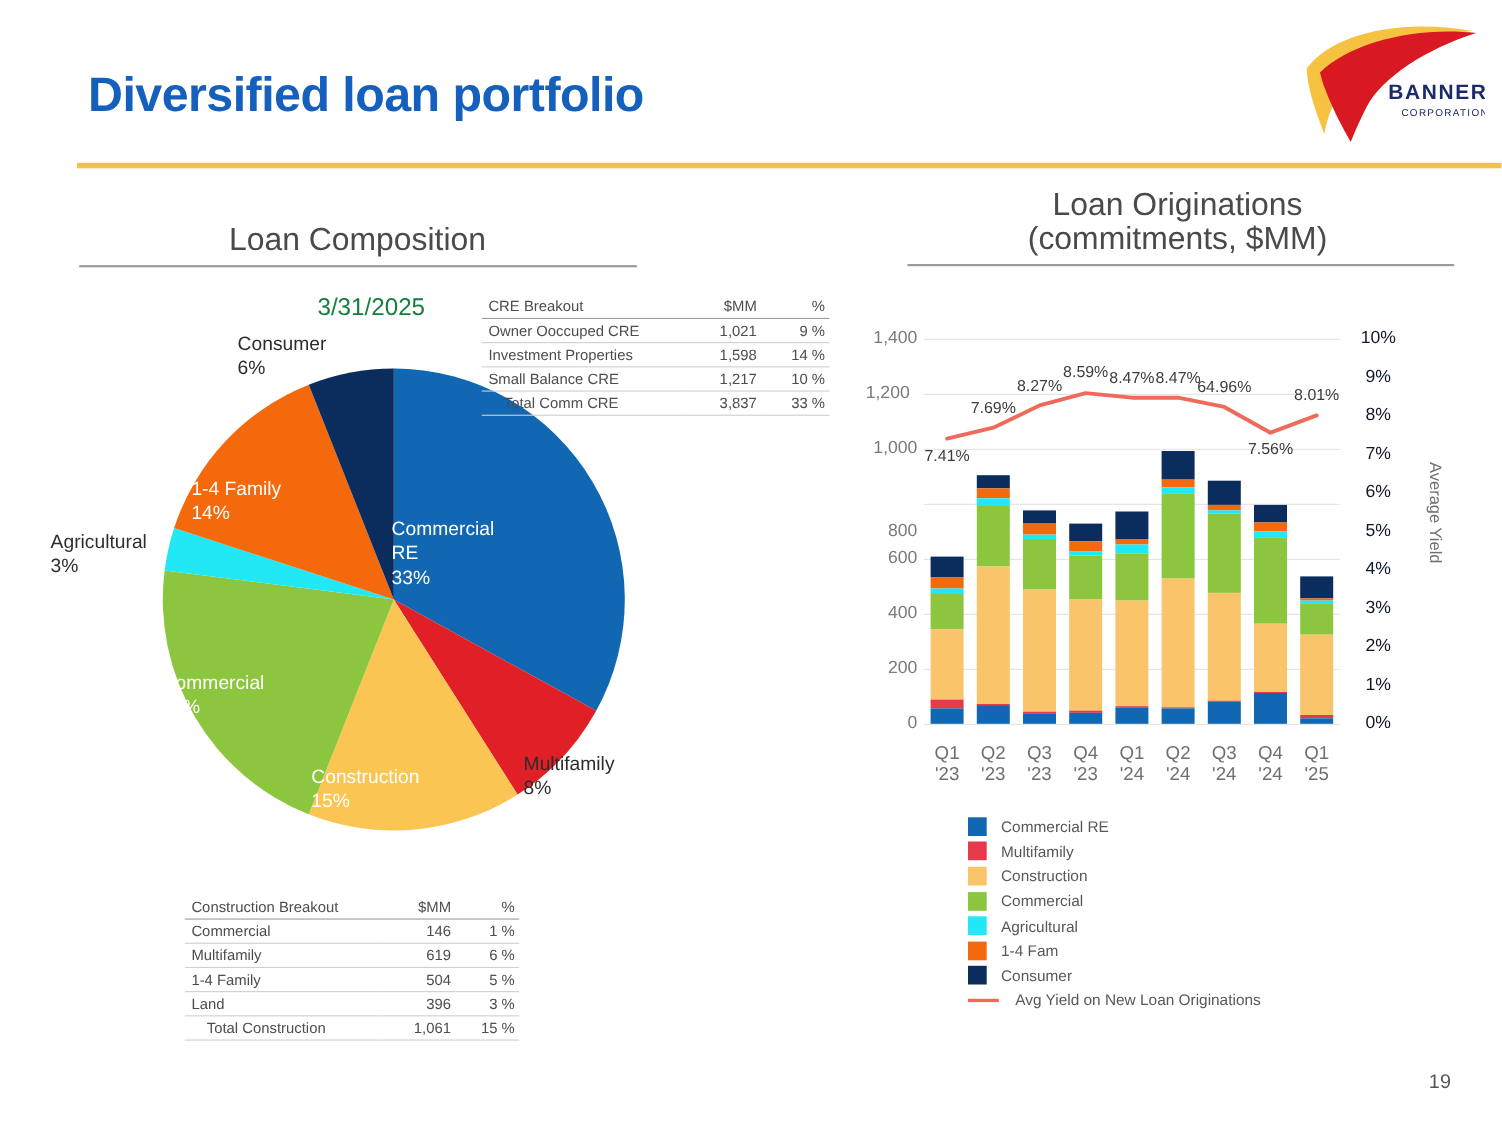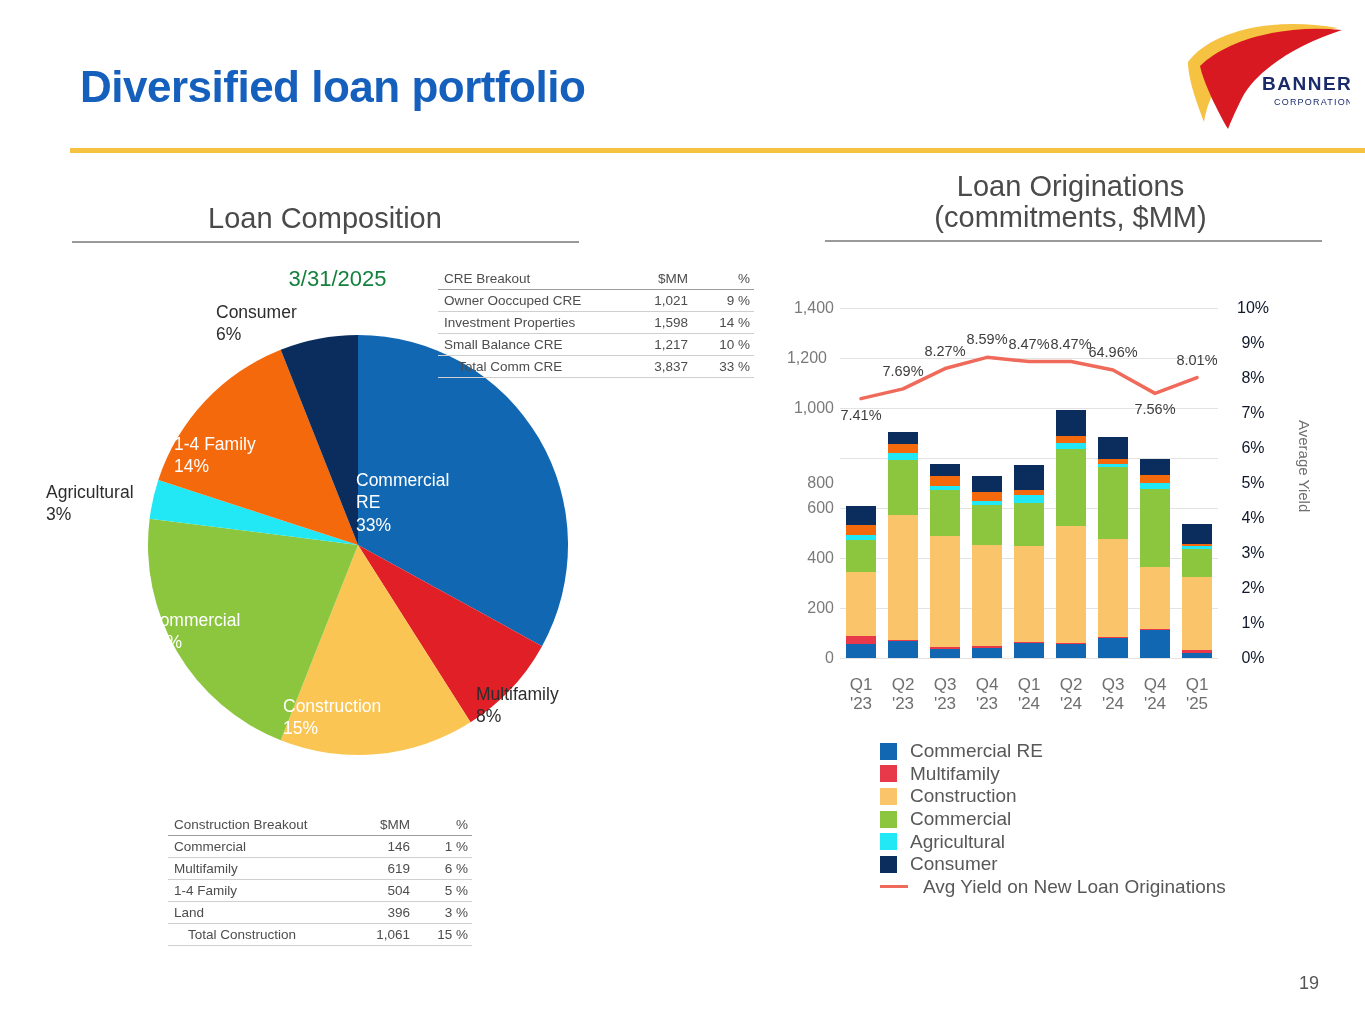--- a/index.html
+++ b/index.html
@@ -87,21 +87,21 @@
   }
   .xtick {
     position:absolute; bottom:-56px; width:54px; text-align:center;
     font-size:17px; color:#6f6f6f; line-height:1.15;
   }
   .yield-label {
     position:absolute; font-size:14.5px; color:#3d3d3d;
     white-space:nowrap; transform:translateX(-50%);
   }
   
-  #legend { position:absolute; left:880px; top:740px; font-size:19px; color:#585858; }
+  #legend { position:absolute; left:880px; top:740px; font-size:14px; color:#585858; }
   .lg-row { display:flex; align-items:center; height:22.6px; }
   .lg-swatch { width:17px; height:17px; margin-right:13px; flex:none; }
   .lg-line { width:28px; height:3px; margin-right:2px; flex:none; background:#ef6a5a; }
   .lg-line-wrap { width:30px; margin-right:13px; flex:none; display:flex; }
 </style>
 </head>
 <body>
 
 <div id="slide-title">Diversified loan portfolio</div>
 <div id="title-rule"></div>
@@ -373,20 +373,24 @@
     </div>
     <div class="lg-row">
       <span class="lg-swatch" style="background: rgb(140, 198, 62);"></span>
       <span>Commercial</span>
     </div>
     <div class="lg-row">
       <span class="lg-swatch" style="background: rgb(34, 232, 245);"></span>
       <span>Agricultural</span>
     </div>
     <div class="lg-row">
+      <span class="lg-swatch" style="background: rgb(244, 105, 12);"></span>
+      <span>1-4 Fam</span>
+    </div>
+    <div class="lg-row">
       <span class="lg-swatch" style="background: rgb(11, 45, 94);"></span>
       <span>Consumer</span>
     </div>
     <div class="lg-row">
       <span class="lg-line-wrap">
         <span class="lg-line" style="background: rgb(239, 106, 90);"></span>
       </span>
       <span>Avg Yield on New Loan Originations</span>
     </div>
   </div>

